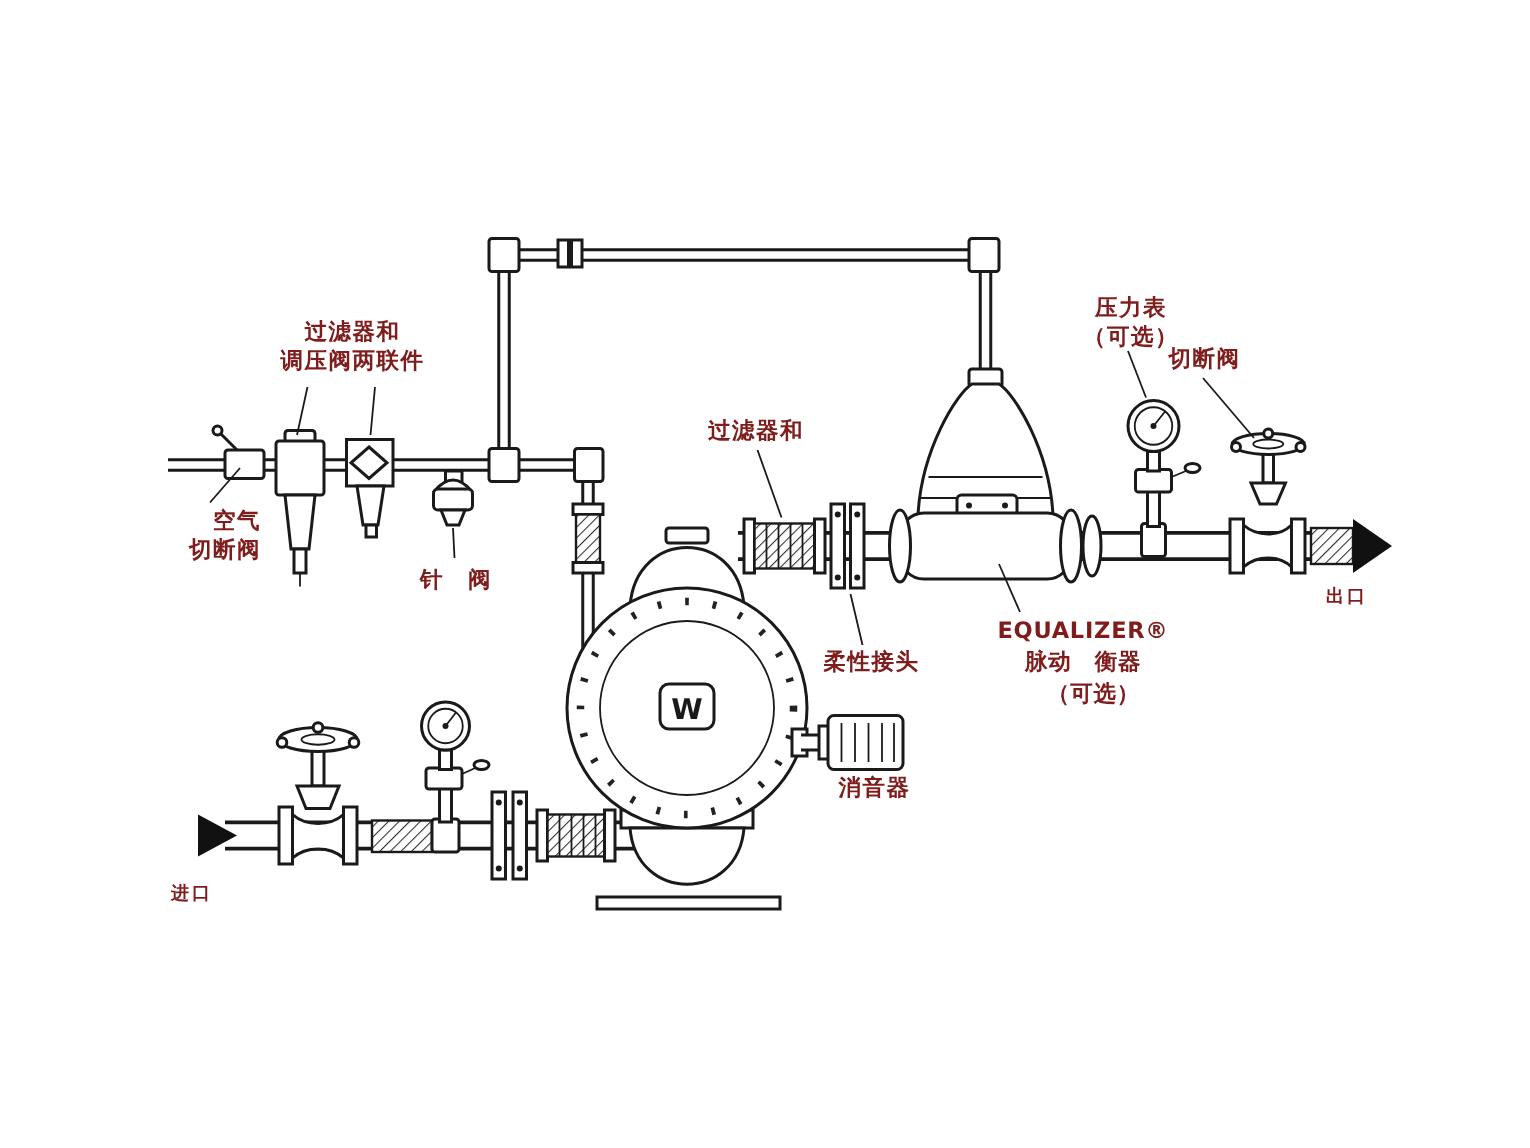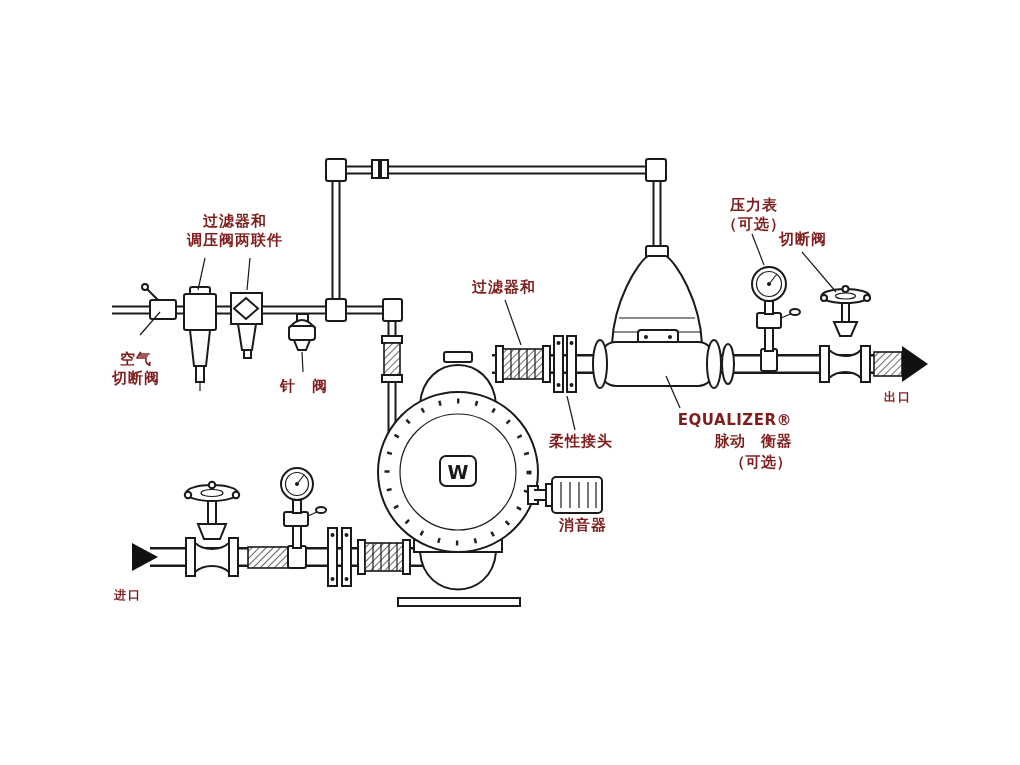--- a/index.html
+++ b/index.html
@@ -7,21 +7,21 @@
     position:relative;width:1020px;height:765px;background:#ffffff;
     font-family:"DejaVu Sans","Liberation Sans",sans-serif;overflow:hidden;margin:0 auto;
   }
   svg{position:absolute;left:0;top:0;}
   .lbl{
     position:absolute;font-size:15px;font-weight:600;color:#7f1d1d;
     line-height:19px;letter-spacing:1px;text-align:center;
   }
   .lbl span{display:block;}
   .lbl-strong{font-size:12px;font-weight:700;letter-spacing:2px;}
-  .lbl-left{text-align:right;line-height:21px;letter-spacing:0.5px;}
+  .lbl-left{text-align:center;line-height:21px;letter-spacing:0.5px;}
   .indent{padding-left:14px;}
 
   
   .pipeA-o{stroke:#1a1a1a;stroke-width:9;fill:none;stroke-linejoin:round;}
   .pipeA-i{stroke:#ffffff;stroke-width:5;fill:none;stroke-linejoin:round;}
   .pipeL-o{stroke:#1a1a1a;stroke-width:20;fill:none;}
   .pipeL-i{stroke:#ffffff;stroke-width:15;fill:none;}
   .pipeM-o{stroke:#1a1a1a;stroke-width:12;fill:none;}
   .pipeM-i{stroke:#ffffff;stroke-width:8;fill:none;}
   .comp{fill:#ffffff;stroke:#1a1a1a;stroke-width:2;}
@@ -254,21 +254,21 @@
       <line class="leader" x1="680" y1="408" x2="666" y2="376"></line>
       <line class="leader" x1="575" y1="430" x2="567" y2="396"></line>
     </g>
   </svg>
 
   <div class="lbl" style="left:155px;top:212px;width:160px;">
     <span>过滤器和</span>
     <span>调压阀两联件</span>
   </div>
 
-  <div class="lbl" style="left:98px;top:350px;width:76px;">
+  <div class="lbl" style="left:98px;top:338px;width:76px;text-align:right;">
     <span>空气</span>
     <span>切断阀</span>
   </div>
 
   <div class="lbl" style="left:262px;top:377px;width:84px;">
     <span>针　阀</span>
   </div>
 
   <div class="lbl" style="left:452px;top:278px;width:104px;">
     <span>过滤器和</span>

